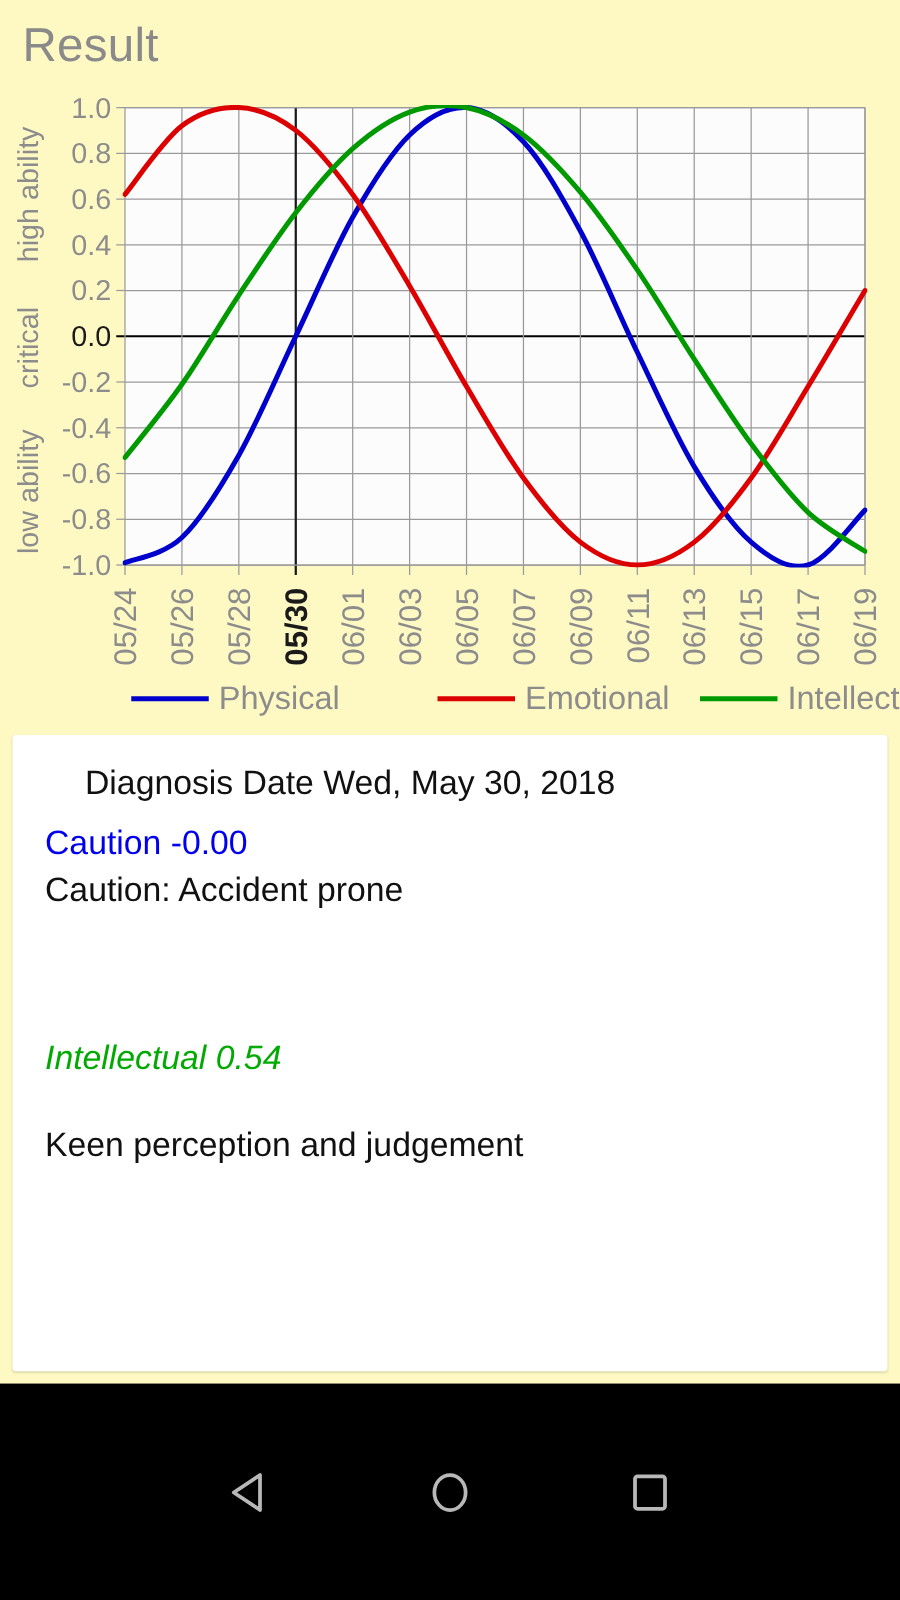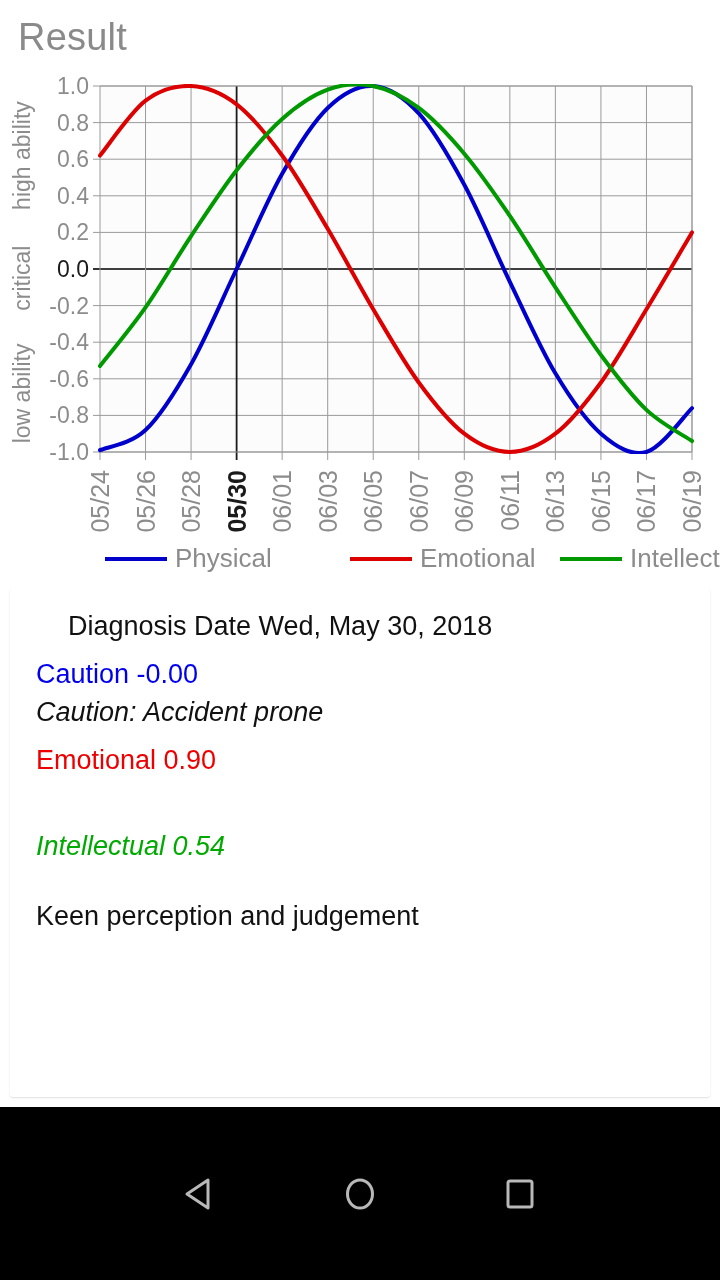--- a/index.html
+++ b/index.html
@@ -12,21 +12,21 @@
     height: 1280px;
     font-family: "Liberation Sans", sans-serif;
     overflow: hidden;
     position: relative;
   }
   #app {
     position: absolute;
     left: 0; top: 0;
     width: 720px;
     height: 1107px;
-    background: #ffffff;
+    background: #fef9c3;
   }
   
   #title {
     position: absolute;
     left: 18px;
     top: 14px;
     font-size: 38px;
     color: #8a8a8a;
     letter-spacing: 0.2px;
     line-height: 46px;
@@ -56,21 +56,21 @@
   .card-line {
     position: absolute;
     left: 26px;
     font-size: 27px;
     color: #111111;
     white-space: nowrap;
     line-height: 32px;
   }
   .l-date { top: 22px; margin-left: 32px; }
   .l-phys-h { top: 70px; color: #0000ee; }
-  .l-phys-d { top: 108px; font-style: italic; }
+  .l-phys-d { top: 108px; }
   .l-emo-h  { top: 156px; color: #ee0000; }
   .l-emo-d  { top: 194px; }
   .l-int-h  { top: 242px; color: #00aa00; font-style: italic; }
   .l-int-d  { top: 280px; margin-top: 32px; }
 
   
   #navbar {
     position: absolute;
     left: 0;
     top: 1107px;
@@ -209,21 +209,20 @@
           <line x1="560" y1="489" x2="622" y2="489" stroke="#009900" stroke-width="4"></line>
           <text x="630" y="497" text-anchor="start" font-family="&quot;Liberation Sans&quot;, sans-serif" font-size="26" fill="#8c8c8c">Intellectual</text>
         </g>
     </svg>
   </div>
 
   <div id="result-card">
     <div class="card-line l-date">Diagnosis Date Wed, May 30, 2018</div>
     <div class="card-line l-phys-h">Caution -0.00</div>
     <div class="card-line l-phys-d">Caution: Accident prone</div>
-    <div class="card-line l-emo-h">Emotional 0.90</div>
     <div class="card-line l-int-h">Intellectual 0.54</div>
     <div class="card-line l-int-d">Keen perception and judgement</div>
   </div>
 
   <div id="navbar">
     <div class="nav-btn" id="nav-back">
       <svg width="46" height="46" viewBox="0 0 46 46">
         <path d="M31 9 L31 37 L10 23 Z" fill="none" stroke="#b8b8b8" stroke-width="3" stroke-linejoin="round"></path>
       </svg>
     </div>

